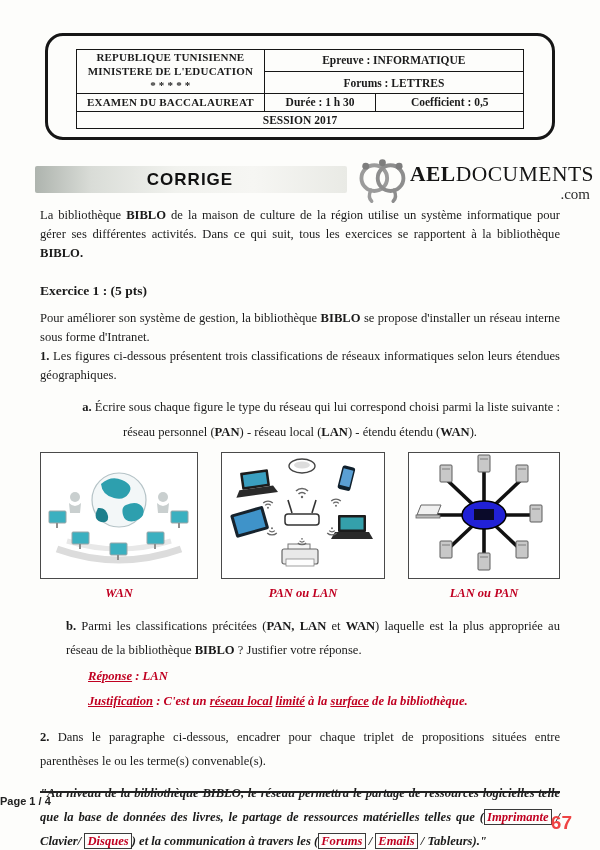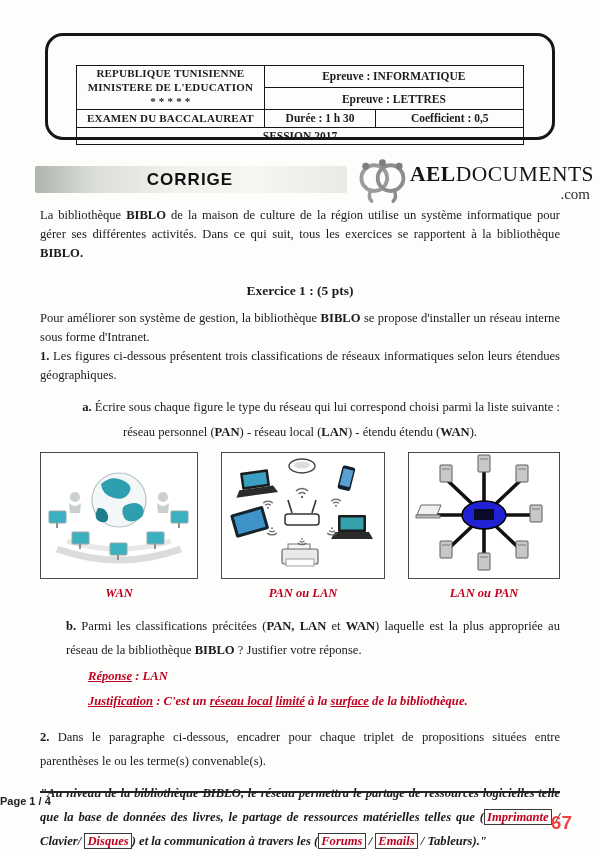--- a/index.html
+++ b/index.html
@@ -1,20 +1,20 @@
 <!DOCTYPE html>
 <html style="--accent_red: #c00021; --hub_blue: #2121d6; --figure_teal: #2d9fae;"><head>
 <meta charset="utf-8">
 <style>
   html,body{margin:0;padding:0;}
   body{background:#e9e9e9;font-family:"Liberation Serif","DejaVu Serif",serif;}
   .page{position:relative;width:600px;height:850px;margin:0 auto;background:#fdfdfb;overflow:hidden;color:#1b1b1b;}
 
   
-  .hdr-wrap{position:absolute;left:45px;top:33px;width:510px;height:107px;border:3px solid #161616;border-radius:18px;box-sizing:border-box;padding:29px 28px 10px 28px;}
+  .hdr-wrap{position:absolute;left:45px;top:33px;width:510px;height:107px;border:3px solid #161616;border-radius:18px;box-sizing:border-box;padding:13px 28px 10px 28px;}
   table.hdr{width:100%;height:100%;border-collapse:collapse;table-layout:fixed;}
   table.hdr td{border:1.6px solid #161616;text-align:center;vertical-align:middle;font-weight:bold;font-size:11.5px;padding:1px 2px;line-height:1.25;}
   .hdr .small{font-size:11px;letter-spacing:.2px;}
 
   
   .corrige-row{position:absolute;left:0;top:146px;width:600px;height:66px;}
   .grad-band{position:absolute;left:35px;top:20px;width:312px;height:27px;border-radius:2px;
     background:linear-gradient(90deg,#aeb4ae 0%,#d9dcd7 18%,#f1f2ee 45%,#f6f6f3 70%,#e9eae5 100%);
     display:flex;align-items:center;justify-content:center;}
   .corrige-title{font-family:"Liberation Sans","DejaVu Sans",sans-serif;font-weight:bold;font-size:17px;letter-spacing:1px;color:#111;padding-right:2px;}
@@ -26,21 +26,21 @@
 
   
   .content{position:absolute;left:40px;top:206px;width:520px;font-size:12.6px;line-height:1.5;text-align:justify;}
   p{margin:0;}
   .b{font-weight:bold;}
   .i{font-style:italic;}
   .u{text-decoration:underline;}
   .red{color:var(--accent_red,#c00021);}
   .box{border:1.2px solid #3a3a3a;padding:0 2px;}
   .mt8{margin-top:8px;} .mt12{margin-top:12px;} .mt14{margin-top:14px;}
-  .exo-title{font-weight:bold;font-size:13.5px;margin-top:18px;text-align:center;}
+  .exo-title{font-weight:bold;font-size:13.5px;margin-top:18px;text-align:left;}
   .indent{margin-left:26px;}
   .center{text-align:center;}
   .spread{line-height:1.9;}
   .answers{margin-left:48px;line-height:1.8;}
   .answers div{margin-top:2px;}
 
   
   .figures{display:flex;justify-content:space-between;margin-top:10px;}
   .figcol{width:158px;}
   .figcol.mid{width:164px;font-family:Liberation Serif, serif;}
@@ -67,21 +67,21 @@
       <tbody>
           <tr>
         <td rowspan="2" class="small">
           <div>REPUBLIQUE TUNISIENNE</div>
           <div>MINISTERE DE L'EDUCATION</div>
           <div>* * * * *</div>
         </td>
         <td colspan="2">Epreuve : INFORMATIQUE</td>
       </tr>
       <tr>
-        <td colspan="2">Epreuve : LETTRES</td>
+        <td colspan="2">Forums : LETTRES</td>
       </tr>
       <tr>
         <td class="small">EXAMEN DU BACCALAUREAT</td>
         <td>Durée : 1 h 30</td>
         <td>Coefficient : 0,5</td>
       </tr>
       <tr>
         <td colspan="3">SESSION 2017</td>
       </tr>
     </tbody>

